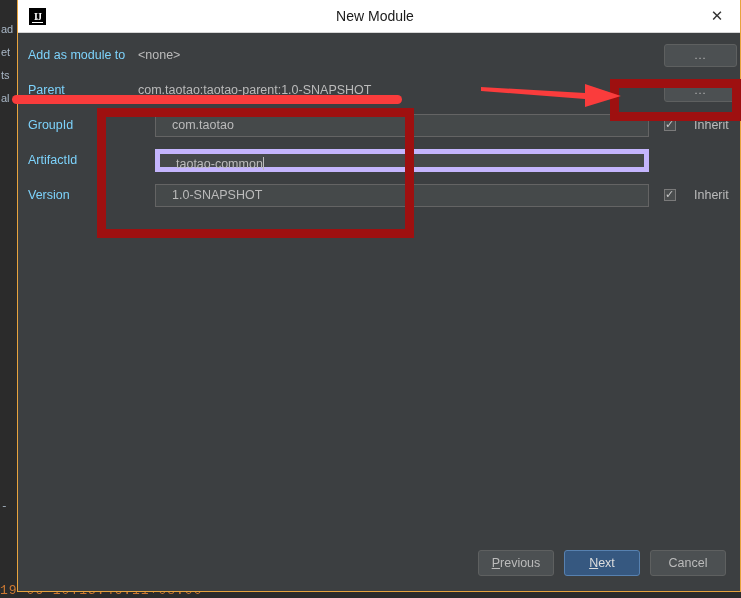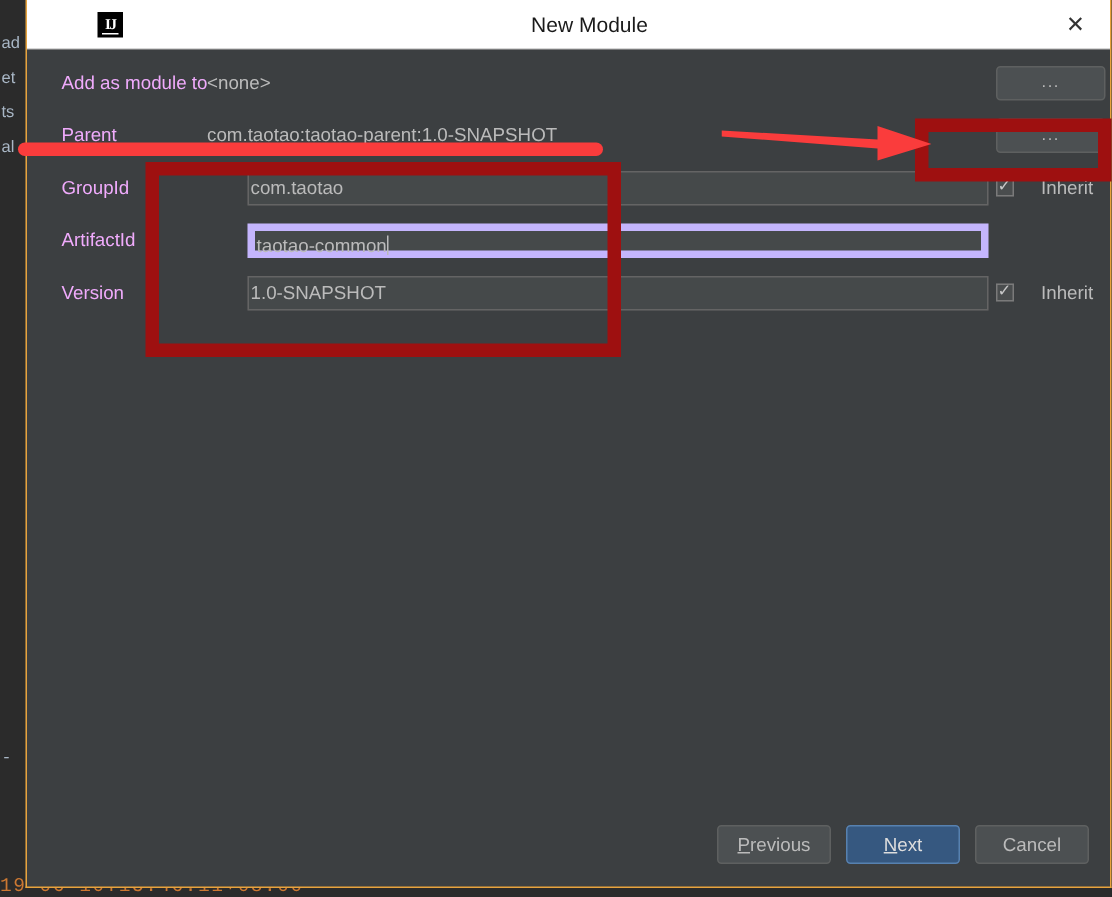--- a/index.html
+++ b/index.html
@@ -82,21 +82,20 @@
     color: #ffffff;
     font-size: 10px;
     font-weight: bold;
     font-family: "Liberation Serif", serif;
     display: flex;
     align-items: center;
     justify-content: center;
     letter-spacing: -1px;
     position: relative;
     flex: none;
-    margin-left: 36px;
   }
   .ij-logo::after {
     content: "";
     position: absolute;
     left: 3px; right: 3px; bottom: 2px;
     height: 1px;
     background: #ffffff;
   }
   .title-text {
     margin-left: 10px;
@@ -126,42 +125,42 @@
   .form-row {
     position: absolute;
     left: 0;
     width: 100%;
     height: 30px;
     display: flex;
     align-items: center;
   }
   .row-label {
     position: absolute;
-    left: 23px;
-    color: #f0abfc;
+    left: 10px;
+    color: #7dd3fc;
     font-size: 12.5px;
   }
   .row-value {
     position: absolute;
     left: 120px;
     color: #bbbbbb;
     font-size: 12.5px;
   }
   .text-field {
     position: absolute;
-    left: 147px;
+    left: 137px;
     width: 494px;
     height: 23px;
     background: #45494a;
     border: 1px solid #646464;
     box-sizing: border-box;
     color: #bbbbbb;
     font-size: 12.5px;
     line-height: 21px;
-    padding-left: 1px;
+    padding-left: 16px;
     font-family: "Liberation Sans", sans-serif;
   }
   .text-field.focused {
     border: 5px solid #c4b5fd;
     background: #45494a;
   }
   .caret {
     display: inline-block;
     width: 1px;
     height: 13px;

